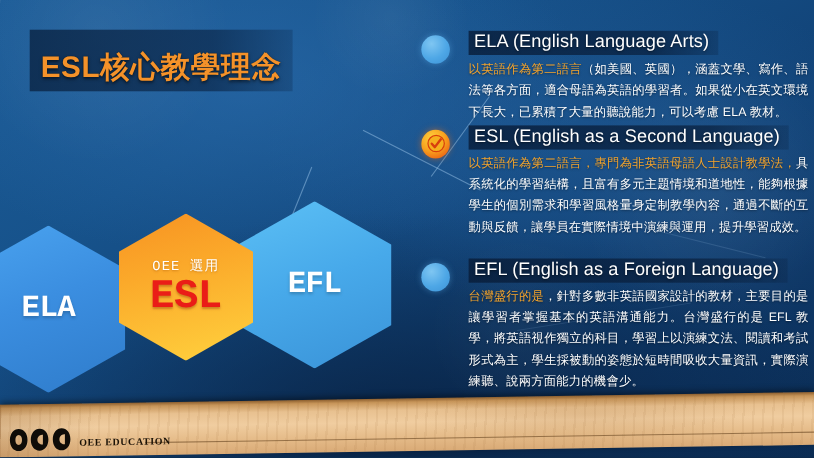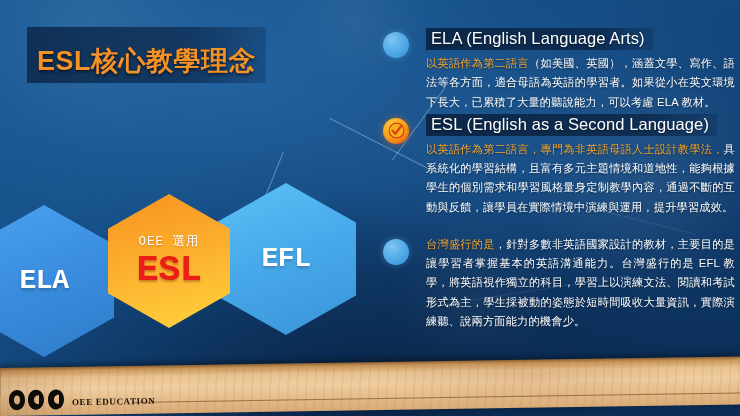--- a/index.html
+++ b/index.html
@@ -283,20 +283,21 @@
           <circle cx="12" cy="12" r="10.5" fill="#f6b01e" stroke="#d8400d" stroke-width="1.6"></circle>
           <path d="M6.4 12.2 L10.3 16.6 L18 6.6" fill="none" stroke="#d8400d" stroke-width="3.1" stroke-linecap="round" stroke-linejoin="round"></path>
         </svg>
       </span>
       <div class="head">ESL (English as a Second Language)</div>
       <div class="body"><span class="lead">以英語作為第二語言，專門為非英語母語人士設計教學法，</span><span>具系統化的學習結構，且富有多元主題情境和道地性，能夠根據學生的個別需求和學習風格量身定制教學內容，通過不斷的互動與反饋，讓學員在實際情境中演練與運用，提升學習成效。</span></div>
     </div>
 
     <div class="block" id="block-efl">
       <span class="bullet dot"></span>
+      <div class="head">EFL (English as a Foreign Language)</div>
       <div class="body"><span class="lead">台灣盛行的是</span><span>，針對多數非英語國家設計的教材，主要目的是讓學習者掌握基本的英語溝通能力。台灣盛行的是 EFL 教學，將英語視作獨立的科目，學習上以演練文法、閱讀和考試形式為主，學生採被動的姿態於短時間吸收大量資訊，實際演練聽、說兩方面能力的機會少。</span></div>
     </div>
 
   </div>
 
   <div id="ledge">
     <div id="ledge-grain"></div>
     <div id="ledge-line"></div>
   </div>
 

